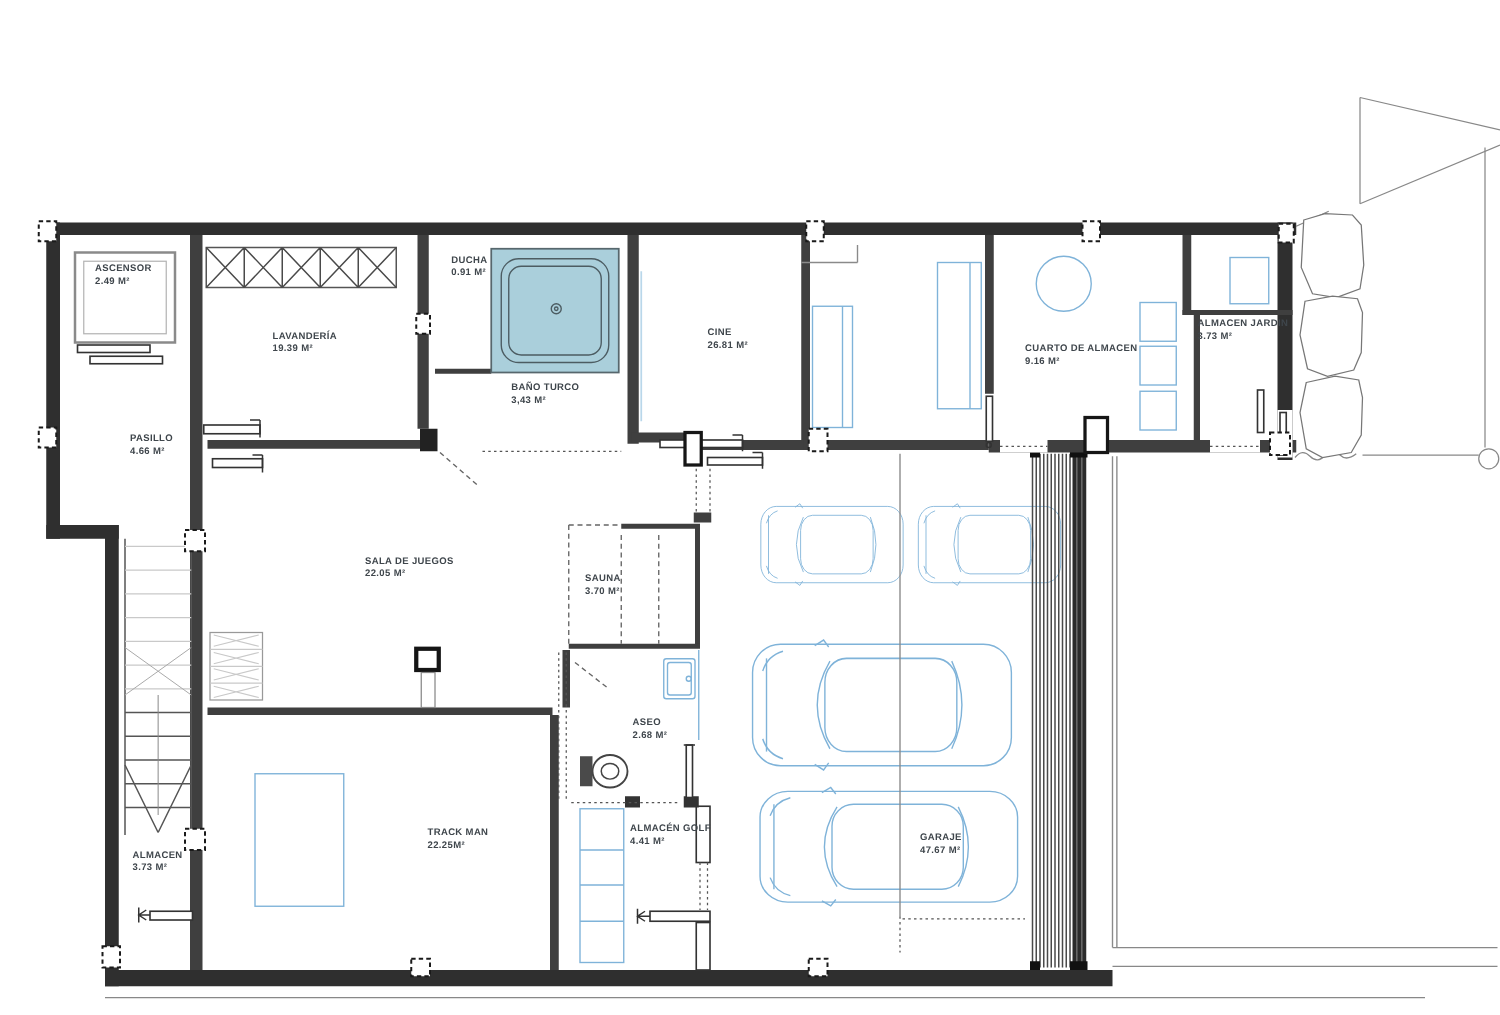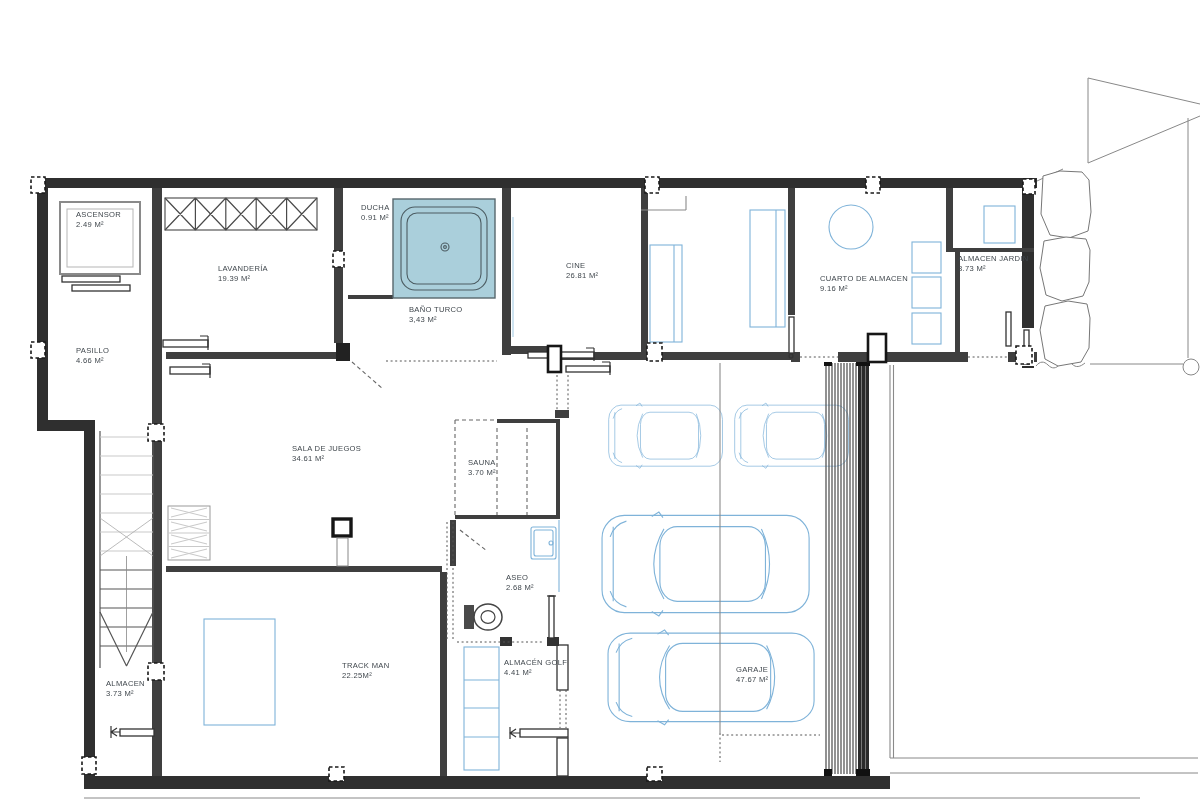--- a/index.html
+++ b/index.html
@@ -1,20 +1,20 @@
 <!DOCTYPE html>
 <html style="--accent-blue: #7fb3d9; --shower-fill: #aacfdb; --wall-dark: #2f2f2f; --label-text: #3f464c;"><head>
 <meta charset="utf-8">
 <style>
   html,body{margin:0;padding:0;background:#ffffff;}
   #canvas{position:relative;width:1200px;height:812px;background:#fff;overflow:hidden;
           font-family:"Liberation Sans",sans-serif;}
   #plan-svg{position:absolute;left:0;top:0;}
   .room-label{position:absolute;font-size:7.6px;line-height:10px;letter-spacing:.3px;
-              color:var(--label-text,#3f464c);white-space:nowrap;}
+              color:var(--label-text,#3f464c);white-space:nowrap;font-weight:bold;}
   .room-label span{display:block;}
   
   .w    {fill:var(--wall-dark,#2f2f2f);stroke:none;}
   .wi   {fill:#3f3f3f;stroke:none;}
   .post {fill:#fff;stroke:#161616;stroke-width:2.6;}
   .ln   {stroke:#4a4a4a;fill:none;stroke-width:1.2;}
   .gray {stroke:#8a8a8a;fill:none;stroke-width:1.1;}
   .lt   {stroke:#c9c9c9;fill:none;stroke-width:1;}
   .blue {stroke:var(--accent-blue,#7fb3d9);fill:none;stroke-width:1.1;}
   .bluelt{stroke:#b9d7ea;fill:none;stroke-width:1.4;}
@@ -293,27 +293,27 @@
       <span>26.81 M²</span>
     </div>
 <div class="room-label" style="left:820px;top:274px">
       <span>CUARTO DE ALMACEN</span>
       <span>9.16 M²</span>
     </div>
 <div class="room-label" style="left:958px;top:254px">
       <span>ALMACEN JARDIN</span>
       <span>3.73 M²</span>
     </div>
-<div class="room-label" style="left:76px;top:346px">
+<div class="room-label" style="left:104px;top:346px">
       <span>PASILLO</span>
       <span>4.66 M²</span>
     </div>
 <div class="room-label" style="left:292px;top:444px">
       <span>SALA DE JUEGOS</span>
-      <span>34.61 M²</span>
+      <span>22.05 M²</span>
     </div>
 <div class="room-label" style="left:468px;top:458px">
       <span>SAUNA</span>
       <span>3.70 M²</span>
     </div>
 <div class="room-label" style="left:506px;top:573px">
       <span>ASEO</span>
       <span>2.68 M²</span>
     </div>
 <div class="room-label" style="left:342px;top:661px">

